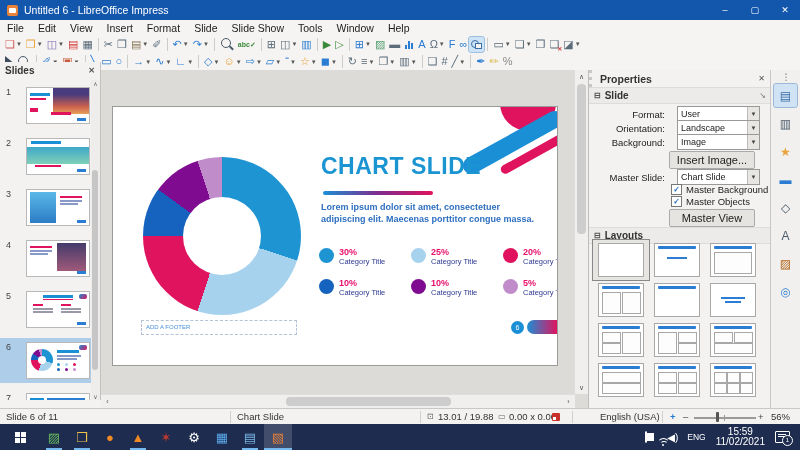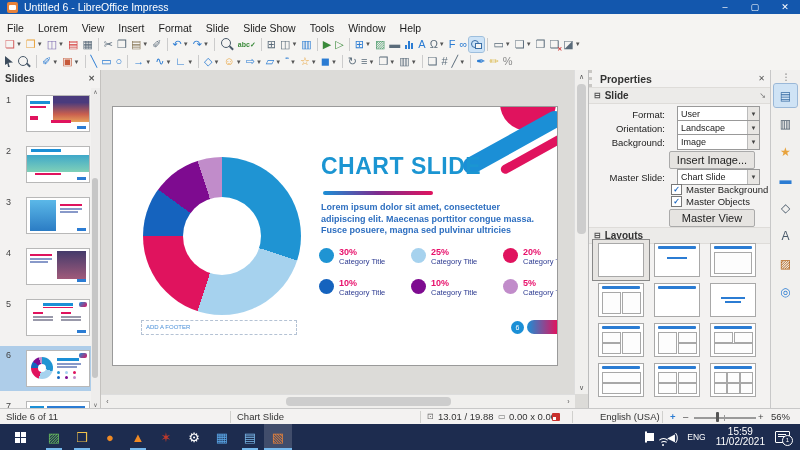--- a/index.html
+++ b/index.html
@@ -1,19 +1,19 @@
 <!DOCTYPE html>
 <html><head>
 <meta charset="utf-8">
 <style>
   html,body{margin:0;padding:0}
   #app{position:relative;width:800px;height:450px;font-family:"Liberation Sans",sans-serif;
        background:#f3f2f1;overflow:hidden;-webkit-font-smoothing:antialiased;cursor:default}
   
-  .titlebar{position:absolute;top:0;left:0;right:0;height:14px;background:#1357ad;color:#fff;
+  .titlebar{position:absolute;top:0;left:0;right:0;height:20px;background:#1357ad;color:#fff;
             display:flex;align-items:center;font-size:10.5px}
   .app-icon{width:11px;height:11px;margin:0 6px 0 7px;background:#e8823a;border-radius:2px;position:relative}
   .app-icon::after{content:"";position:absolute;left:2px;right:2px;top:3px;bottom:3px;background:#fff;border-radius:1px}
   .win-controls{margin-left:auto;display:flex;height:100%}
   .win-btn{width:30px;height:100%;display:flex;align-items:center;justify-content:center;font-size:9px;color:#fff}
   
   .menubar{position:absolute;top:20px;left:0;right:0;height:15px;background:#f5f4f2;display:flex;
            align-items:center;font-size:10.5px;color:#1b1b1b;border-bottom:1px solid #e3e1de}
   .menu-item{padding:0 7px;height:100%;display:flex;align-items:center}
   
@@ -30,21 +30,21 @@
   .mag::after{content:"";position:absolute;width:5px;height:1.5px;background:#4a5a6a;right:-4px;bottom:-1px;transform:rotate(45deg)}
   .cursor{width:8px;height:11px;background:#3d4d5d;clip-path:polygon(0 0,100% 60%,45% 62%,60% 100%,38% 100%,30% 68%,0 82%)}
   .bars{display:flex;align-items:flex-end;height:10px;gap:1px;padding:0 1px}
   .bars i{display:block;width:2px;background:#2b7cd3}
   .shapes2{width:11px;height:9px;position:relative}
   .shapes2 i{position:absolute;border:1.5px solid #3a6ea5}
   .shapes2 .c{width:6px;height:6px;border-radius:50%;left:0;top:0}
   .shapes2 .r{width:5px;height:4px;right:0;bottom:0;background:#f5f4f2}
   .badge-x{position:absolute;right:-1px;bottom:0;font-size:6px;color:#d43b3b;font-weight:bold}
   
-  .slides-panel{position:absolute;left:0;top:70px;width:100px;height:338px;background:#f3f2f1;border-right:1px solid #c4c2bf}
+  .slides-panel{position:absolute;left:0;top:62px;width:100px;height:338px;background:#f3f2f1;border-right:1px solid #c4c2bf}
   .panel-title{height:16px;display:flex;align-items:center;font-size:10px;font-weight:bold;color:#333;padding:0 5px}
   .panel-title .close{margin-left:auto;font-size:8px;color:#555}
   .slide-list{position:absolute;top:18px;left:0;right:9px;bottom:0;display:flex;flex-direction:column;gap:6px;
               padding-top:3px;overflow:hidden}
   .sl-entry{display:flex;align-items:flex-start;padding:4px 0 4px 6px}
   .sl-entry.selected{background:#aecde9}
   .sl-num{width:16px;font-size:9px;color:#444;margin-right:4px;text-align:left}
   .thumb{width:62px;height:35px;background:#fff;border:1px solid #b8b8b8;position:relative;overflow:hidden;flex:none}
   .thumb i{position:absolute;display:block}
   .sp-scroll{position:absolute;right:0;top:18px;bottom:0;width:9px;background:#eeedec}
@@ -160,21 +160,21 @@
     <span>Untitled 6 - LibreOffice Impress</span>
     <div class="win-controls">
       <span class="win-btn">–</span>
       <span class="win-btn">▢</span>
       <span class="win-btn">✕</span>
     </div>
   </div>
 
   <div class="menubar" id="menubar">
       <div class="menu-item">File</div>
-      <div class="menu-item">Lorem</div>
+      <div class="menu-item">Edit</div>
       <div class="menu-item">View</div>
       <div class="menu-item">Insert</div>
       <div class="menu-item">Format</div>
       <div class="menu-item">Slide</div>
       <div class="menu-item">Slide Show</div>
       <div class="menu-item">Tools</div>
       <div class="menu-item">Window</div>
       <div class="menu-item">Help</div>
     </div>
 
@@ -510,21 +510,20 @@
       <div class="deco" style="left:344px;top:27px;width:112px;height:17px;border-radius:9px;background:#1b8fd6;transform:rotate(-29deg)"></div>
       <div class="deco" style="left:384px;top:43px;width:70px;height:9px;border-radius:5px;background:#e0135e;transform:rotate(-29deg)"></div>
 
       <div class="donut" id="donut" style="left: 30px; top: 50px; width: 158px; height: 158px; background: conic-gradient(rgb(31, 148, 211) 0deg, rgb(31, 148, 211) 108deg, rgb(166, 210, 238) 108deg, rgb(166, 210, 238) 198deg, rgb(224, 19, 94) 198deg, rgb(224, 19, 94) 270deg, rgb(21, 99, 190) 270deg, rgb(21, 99, 190) 306deg, rgb(126, 11, 144) 306deg, rgb(126, 11, 144) 342deg, rgb(193, 140, 202) 342deg, rgb(193, 140, 202) 360deg);"></div>
 
       <div class="slide-title">CHART SLIDE</div>
       <div class="title-rule"></div>
       <div class="slide-body">
         <span>Lorem ipsum dolor sit amet, consectetuer</span><br>
         <span>adipiscing elit. Maecenas porttitor congue massa.</span><br>
-        <span>Fusce posuere, magna sed pulvinar ultricies</span>
       </div>
       <div class="legend" id="legend">
           <div class="leg-item">
             <div class="leg-dot" style="background: rgb(31, 148, 211);"></div>
             <div>
               <div class="leg-pct">30%</div>
               <div class="leg-lab">Category Title</div>
             </div>
           </div>
           <div class="leg-item">

